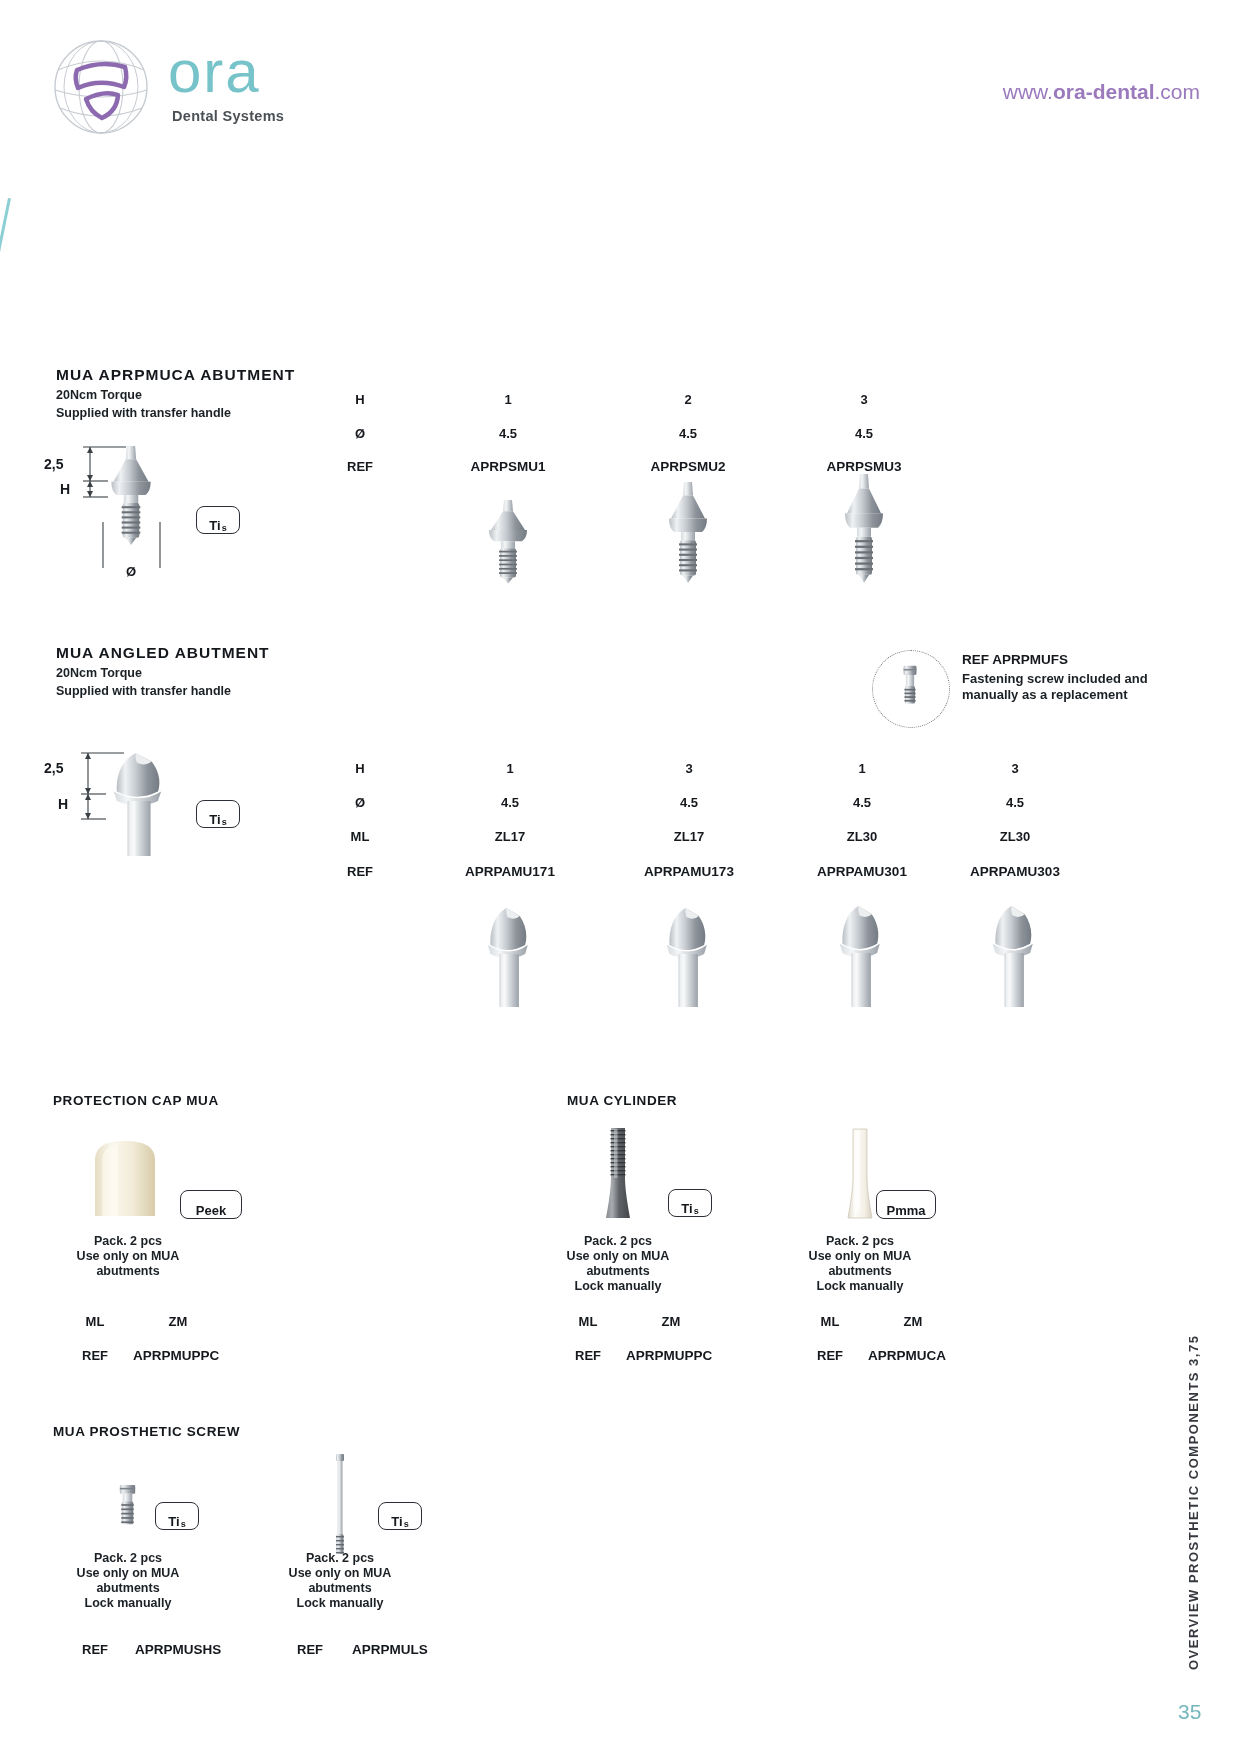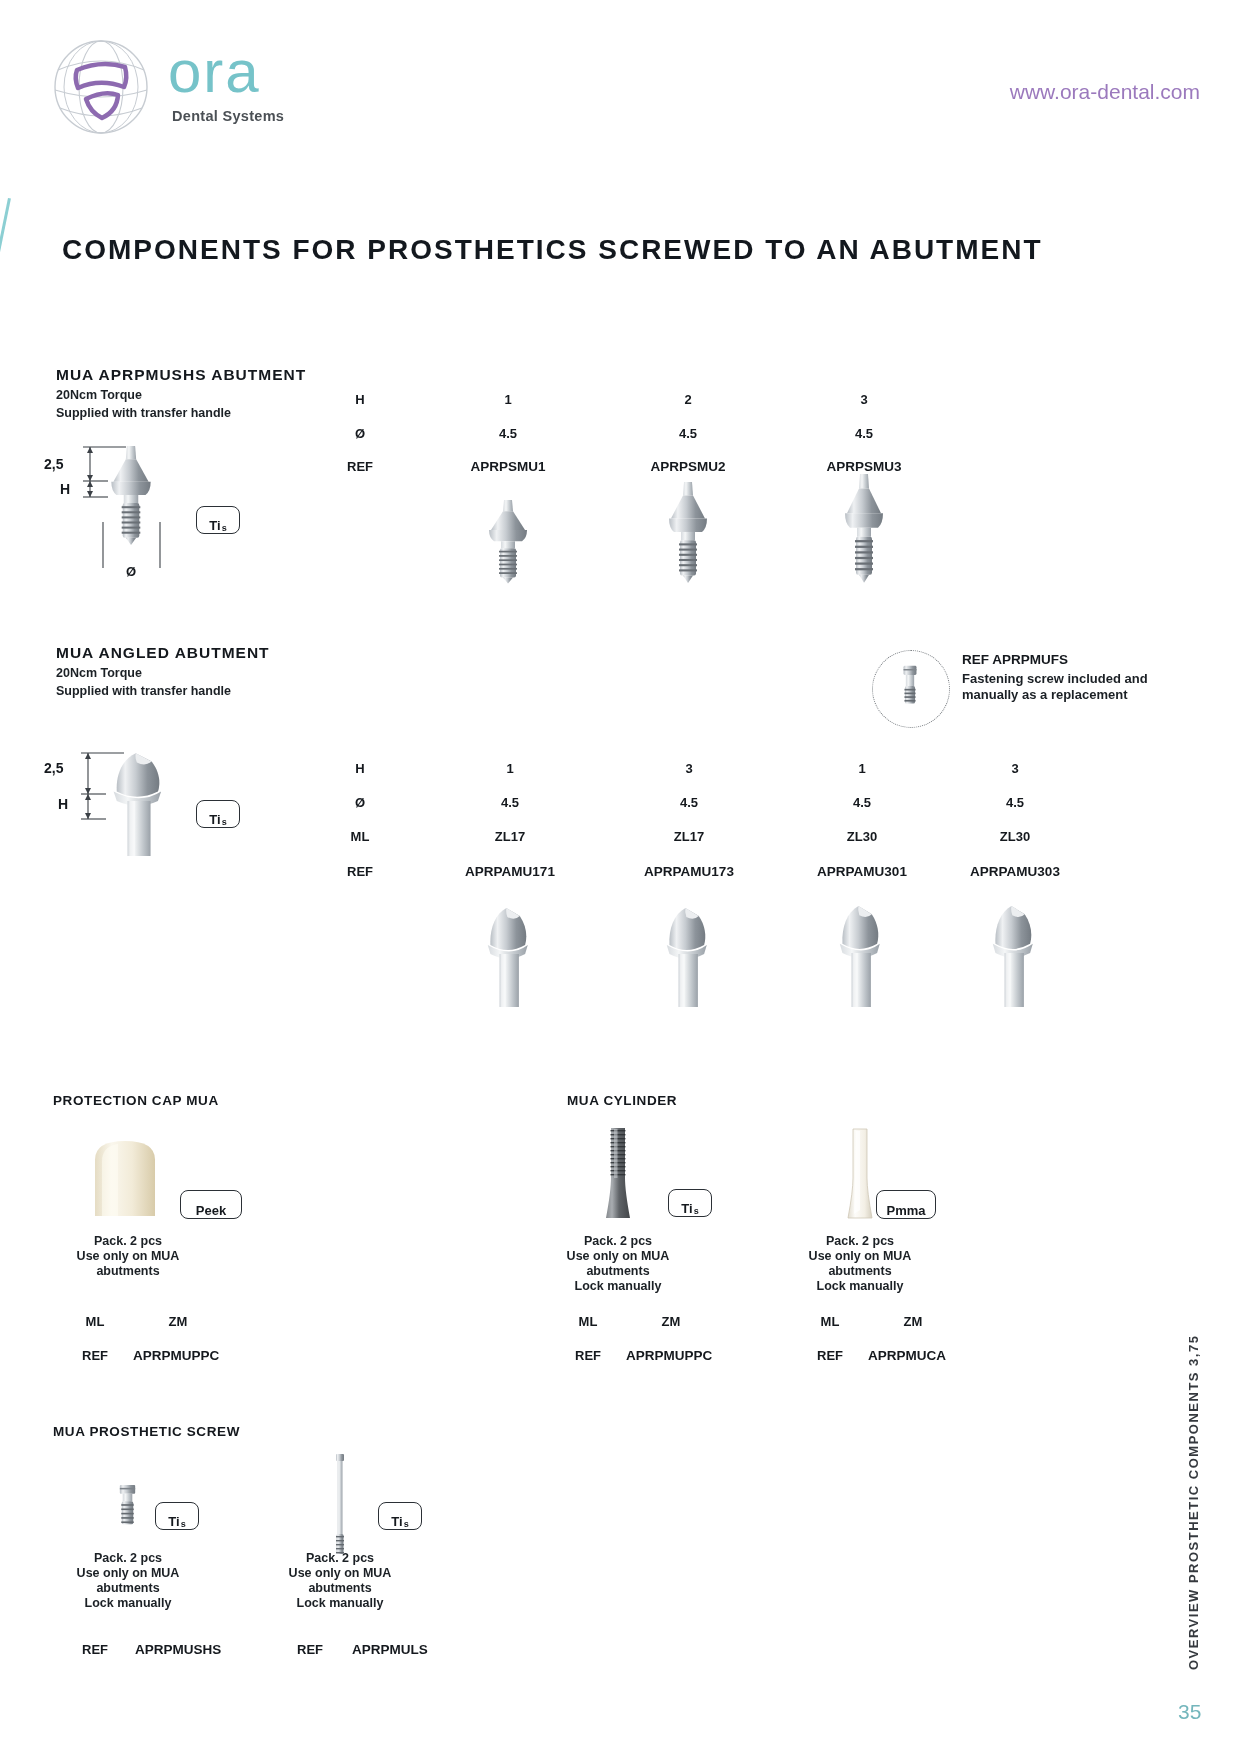--- a/index.html
+++ b/index.html
@@ -13,21 +13,21 @@
   .h1{position:absolute;font-weight:bold;font-size:28px;letter-spacing:2px;color:#13181e;white-space:nowrap}
   .h2{position:absolute;font-weight:bold;font-size:15.5px;letter-spacing:1px;color:#14181d;white-space:nowrap}
   .h3{position:absolute;font-weight:bold;font-size:13.5px;letter-spacing:.6px;color:#14181d;white-space:nowrap}
   .chip{position:absolute;display:flex;align-items:flex-end;justify-content:center;
         border:1.6px solid #2b3036;border-radius:8px;background:#fff;
         font-weight:bold;font-size:13px;color:#15191e}
   .chip .sub{font-size:9px;margin-top:7px;margin-left:1px}
   .brand{position:absolute;font-size:60px;font-weight:400;letter-spacing:2px;color:#76c3c9;line-height:1}
   .brandsub{position:absolute;font-size:14.5px;font-weight:600;color:#4b5055;letter-spacing:.3px}
   .url{position:absolute;font-size:21px;color:#9b79bd;white-space:nowrap}
-  .url b{font-weight:normal}
+  .url b{font-weight:bold}
   .slash{position:absolute;width:2.5px;background:#8ccfd3;transform-origin:top left;transform:rotate(11.5deg)}
   .dotcircle{position:absolute;border:1.5px dotted #71767b;border-radius:50%;background:#fff}
   .vert{position:absolute;writing-mode:vertical-rl;transform:rotate(180deg);
         font-size:13px;font-weight:600;letter-spacing:1.5px;color:#35393e;white-space:nowrap}
   .pagenum{position:absolute;font-size:21px;color:#74b6bc}
   svg{display:block}
 </style>
 </head>
 <body>
 
@@ -165,23 +165,22 @@
   </svg>
 
   <svg class="abs" style="left:52px;top:30px" width="98" height="98" viewBox="0 0 98 98">
       <use href="#g-globe"></use>
     </svg>
   <div class="brand" style="left:168px;top:34px">ora</div>
   <div class="brandsub" style="left:172px;top:100px">Dental Systems</div>
   <div class="url" style="right:40px;top:72px"><span>www.</span><b>ora-dental</b><span>.com</span></div>
 
   <div class="slash" style="left:8px;top:190px;height:103px"></div>
-  <div class="h1" style="left:62px;top:226px">COMPONENTS FOR PROSTHETICS SCREWED TO AN ABUTMENT</div>
-
-  <div class="h2" style="left:56px;top:358px">MUA APRPMUSHS ABUTMENT</div>
+
+  <div class="h2" style="left:56px;top:358px">MUA APRPMUCA ABUTMENT</div>
   <div class="t" style="left:56px;top:380px">20Ncm Torque</div>
   <div class="t" style="left:56px;top:398px">Supplied with transfer handle</div>
 
   <div class="tb" style="left:44px;top:448px;font-size:14px">2,5</div>
   <div class="tb" style="left:60px;top:473px;font-size:14px">H</div>
   <svg class="abs" style="left:78px;top:436px" width="52" height="56" viewBox="0 0 52 56">
     <g stroke="#3b4046" stroke-width="1.1">
       <line x1="12" y1="3" x2="12" y2="53"></line>
       <line x1="5" y1="3" x2="48" y2="3"></line>
       <line x1="5" y1="37" x2="30" y2="37"></line>

